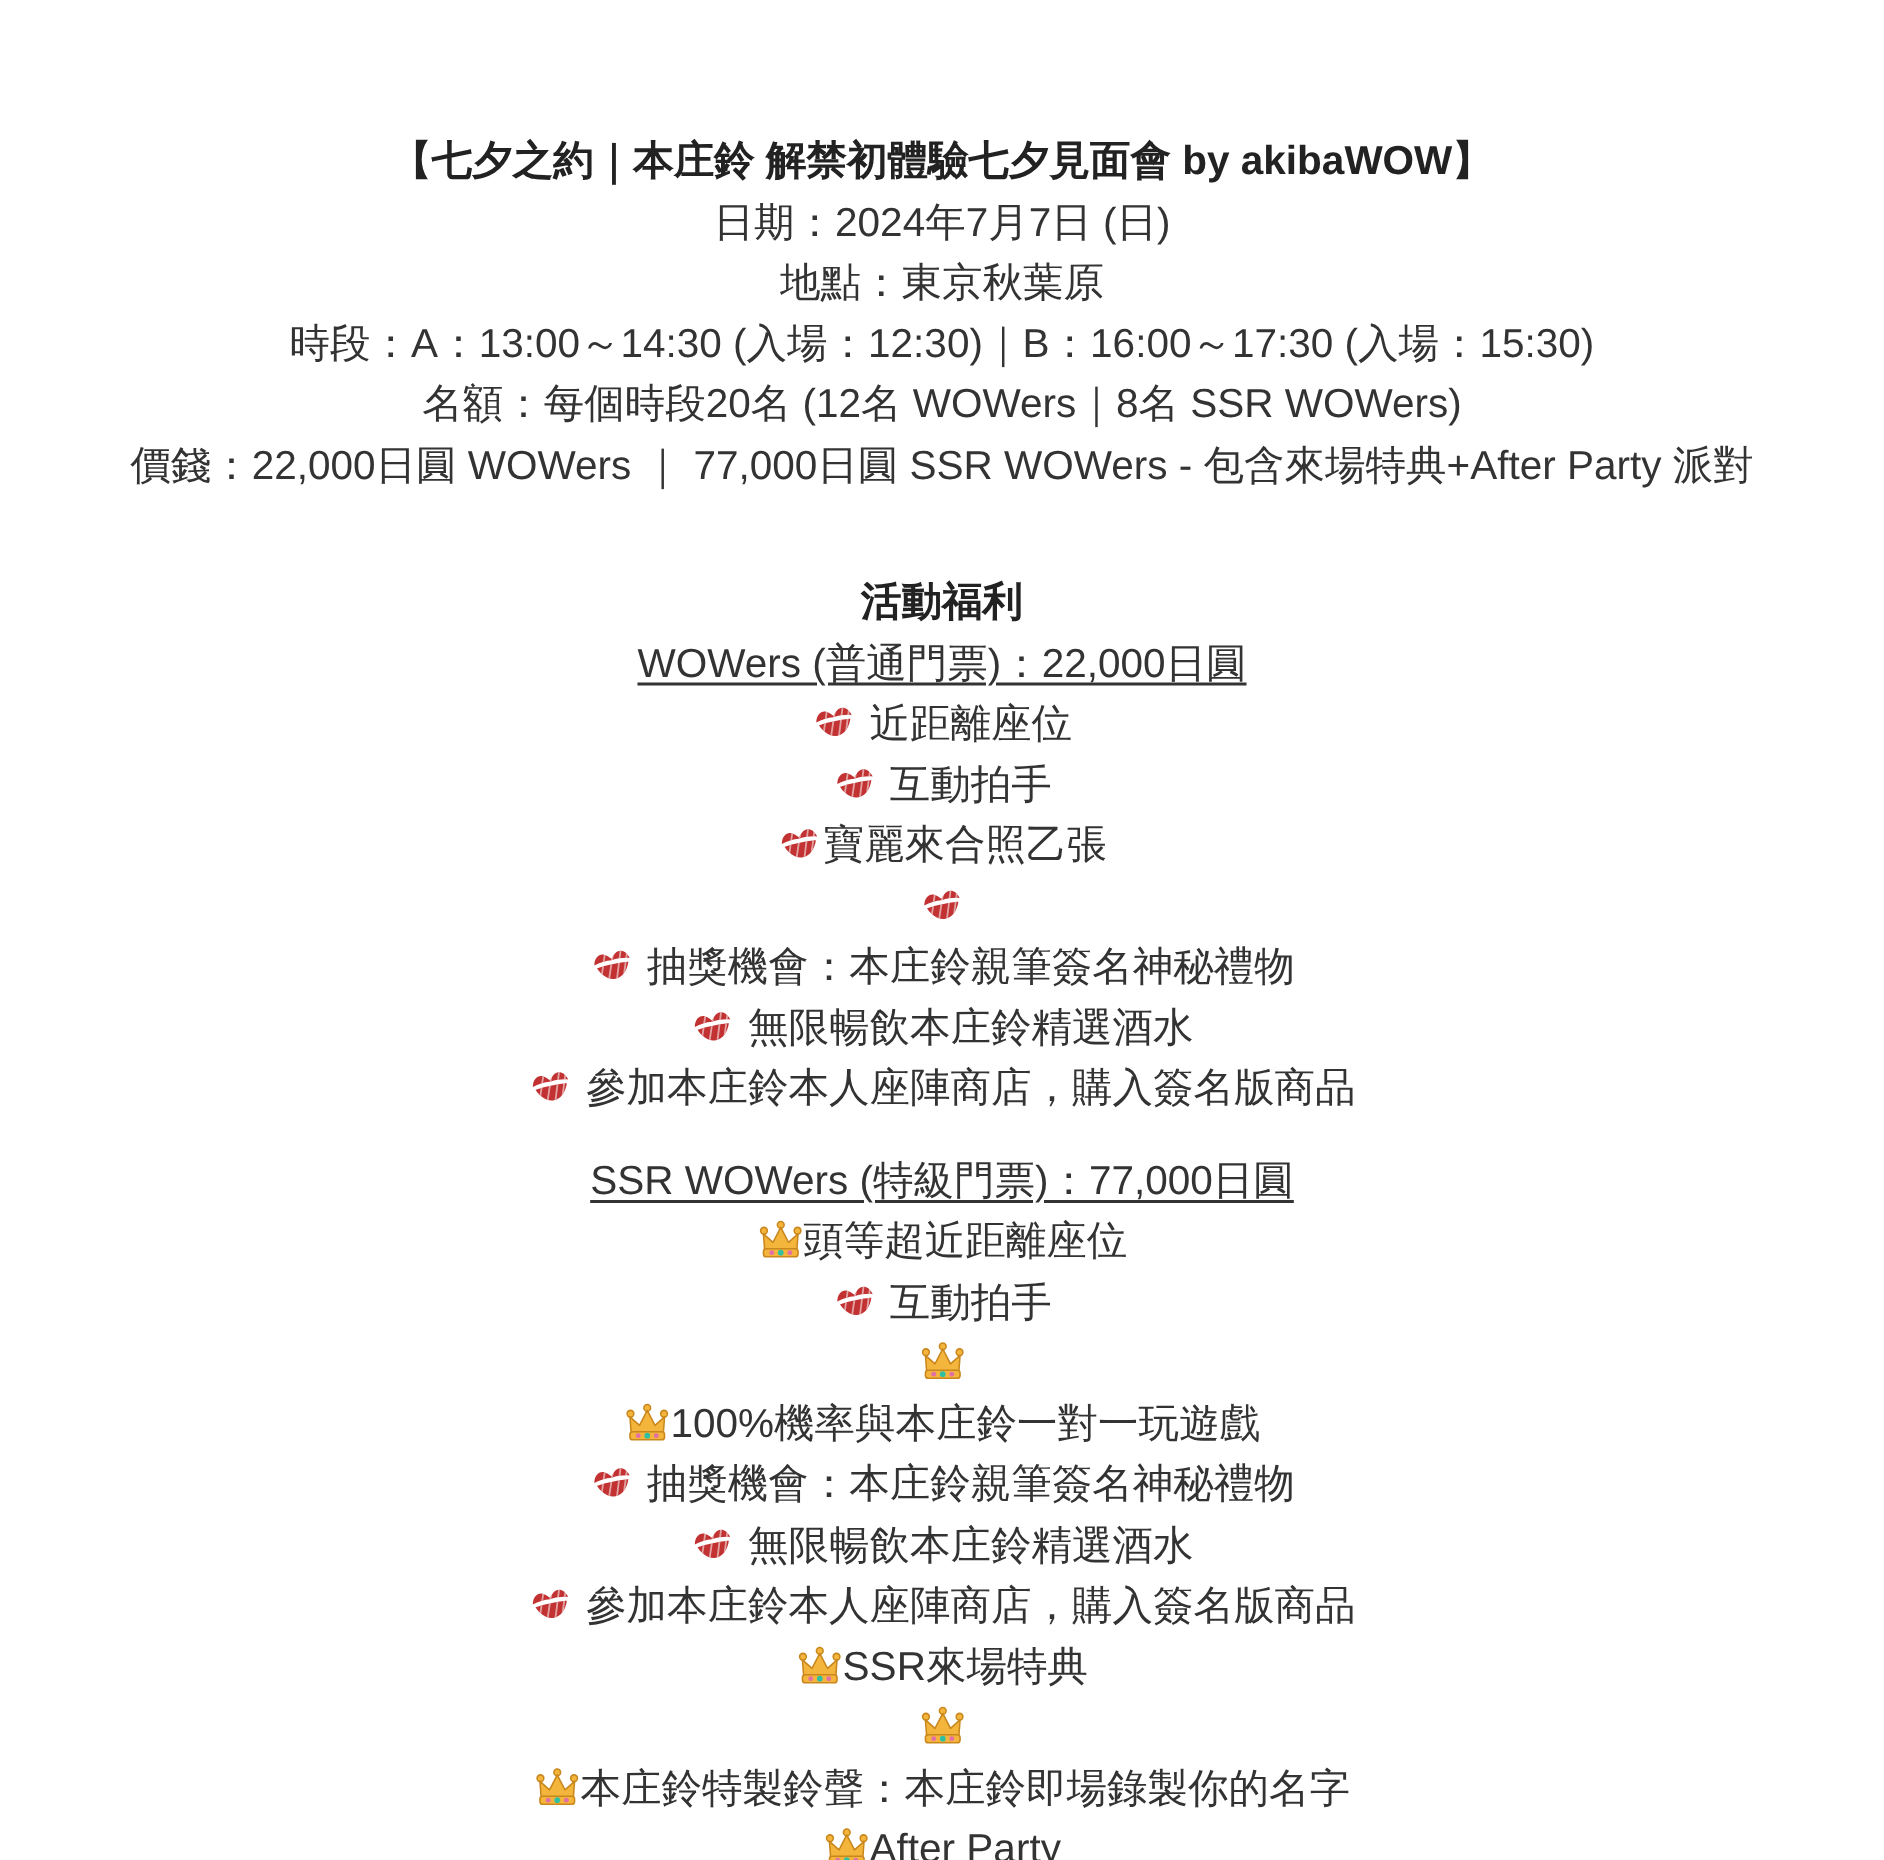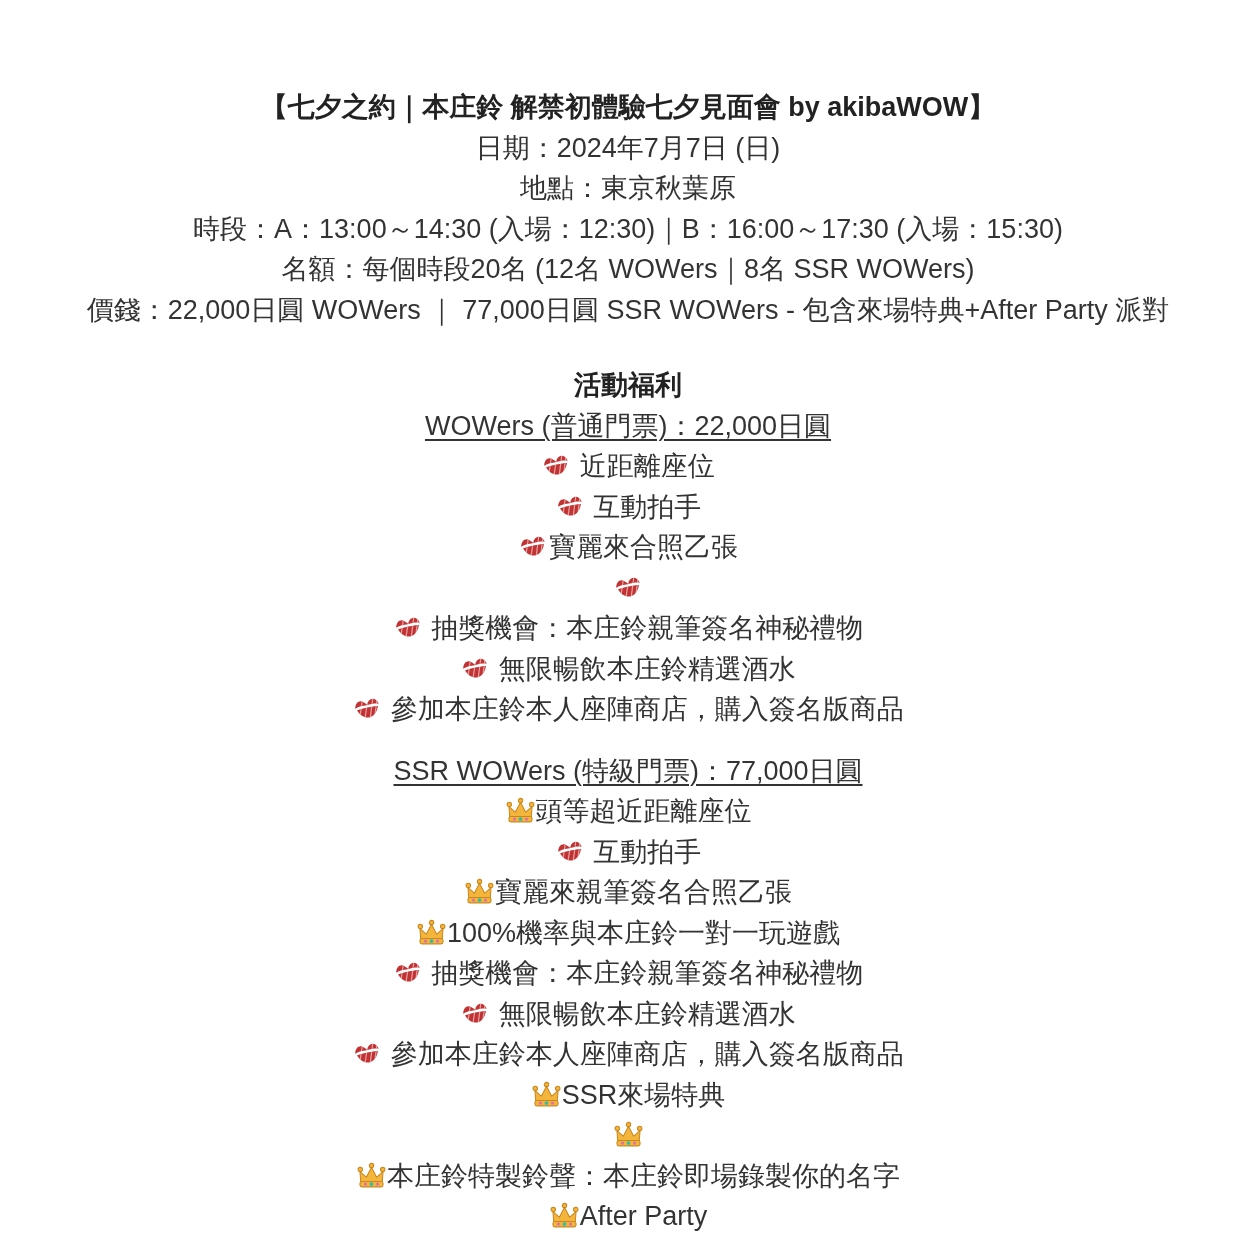--- a/index.html
+++ b/index.html
@@ -10,21 +10,21 @@
     padding:47px 20px 40px 20px;
     color:#333333;
     font-family:"Liberation Sans","DejaVu Sans",sans-serif;
     font-size:27px;
     line-height:40.5px;
     text-align:center;
     -webkit-font-smoothing:antialiased;
   }
   .line{white-space:nowrap;}
   .title{font-weight:700;color:#222222;margin-top:40px;}
-  .section-head{font-weight:700;color:#222222;margin-top:35px;}
+  .section-head{font-weight:700;color:#222222;margin-top:51px;}
   .tier-head{text-decoration:underline;text-decoration-thickness:2px;text-underline-offset:4px;}
   .gap{margin-top:21px;}
   .btxt{white-space:pre-wrap;}
   .ico{width:31px;height:31px;vertical-align:-6px;display:inline-block;}
   svg.defs{position:absolute;width:0;height:0;overflow:hidden;}
 </style>
 </head>
 <body>
 
 <svg class="defs" aria-hidden="true">
@@ -94,21 +94,21 @@
 <div class="line tier-head gap">SSR WOWers (特級門票)：77,000日圓</div>
 
 <div class="line"><svg class="ico" viewBox="0 0 36 36">
       <use href="#icon-crown"></use>
     </svg><span class="btxt">頭等超近距離座位</span></div>
 <div class="line"><svg class="ico" viewBox="0 0 36 36">
       <use href="#icon-kiss"></use>
     </svg><span class="btxt"> 互動拍手</span></div>
 <div class="line"><svg class="ico" viewBox="0 0 36 36">
       <use href="#icon-crown"></use>
-    </svg><span class="btxt">寶麗來親筆簽名合照乙張</span></div>
+    </svg></div>
 <div class="line"><svg class="ico" viewBox="0 0 36 36">
       <use href="#icon-crown"></use>
     </svg><span class="btxt">100%機率與本庄鈴一對一玩遊戲</span></div>
 <div class="line"><svg class="ico" viewBox="0 0 36 36">
       <use href="#icon-kiss"></use>
     </svg><span class="btxt"> 抽獎機會：本庄鈴親筆簽名神秘禮物</span></div>
 <div class="line"><svg class="ico" viewBox="0 0 36 36">
       <use href="#icon-kiss"></use>
     </svg><span class="btxt"> 無限暢飲本庄鈴精選酒水</span></div>
 <div class="line"><svg class="ico" viewBox="0 0 36 36">

